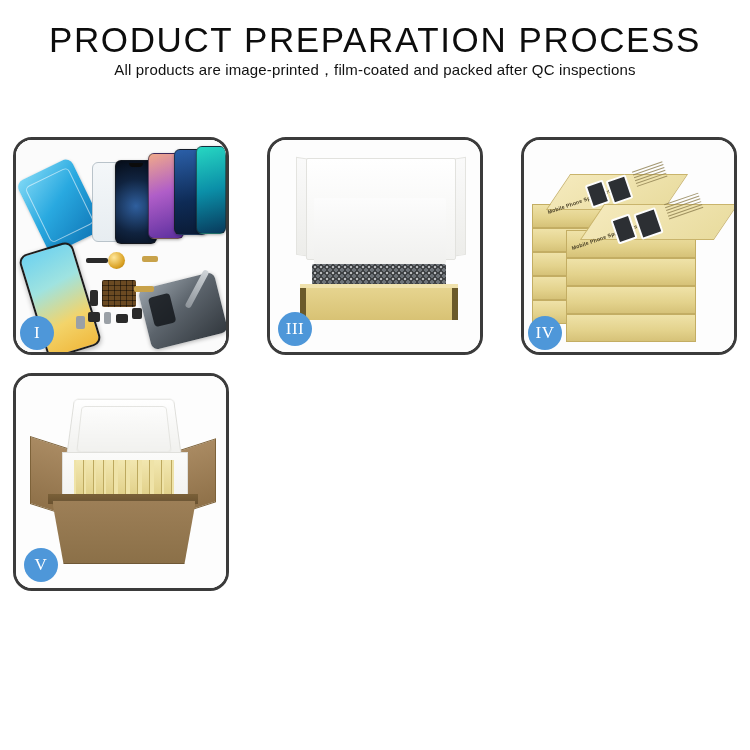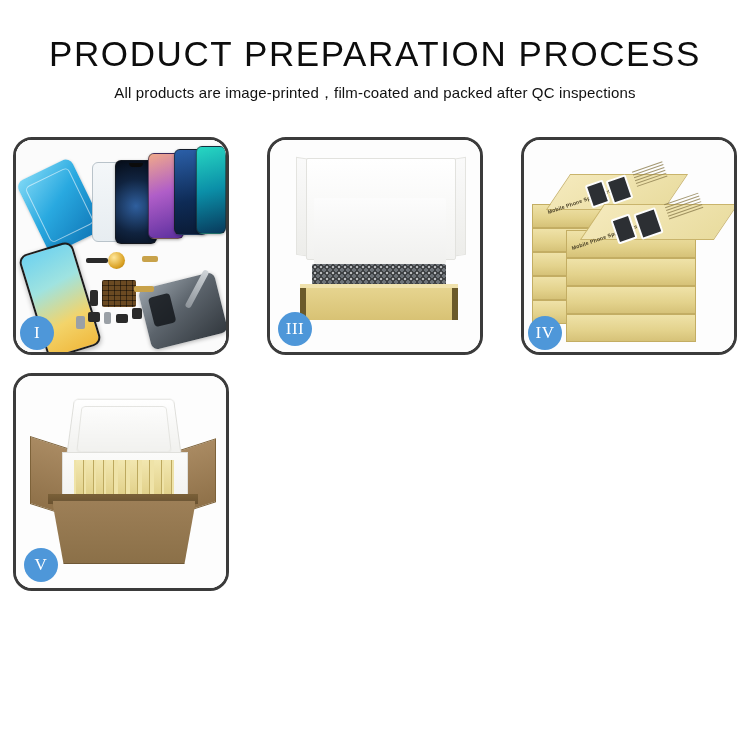--- a/index.html
+++ b/index.html
@@ -11,34 +11,34 @@
     width: 750px;
     height: 750px;
     font-family: "Liberation Sans", sans-serif;
     overflow: hidden;
     position: relative;
   }
 
   
   .header {
     width: 750px;
-    padding-top: 36px;
+    padding-top: 22px;
     text-align: center;
   }
   .page-title {
     font-family: "Liberation Sans", sans-serif;
     font-size: 35px;
     font-weight: 400;
     letter-spacing: 1.6px;
     color: #0d0d0d;
     line-height: 1.0;
     white-space: nowrap;
   }
   .page-subtitle {
-    margin-top: 13px;
+    margin-top: 4px;
     font-family: "Liberation Sans", sans-serif;
     font-size: 15px;
     font-weight: 400;
     letter-spacing: 0.15px;
     color: #111111;
     white-space: nowrap;
   }
 
   
   .grid {

